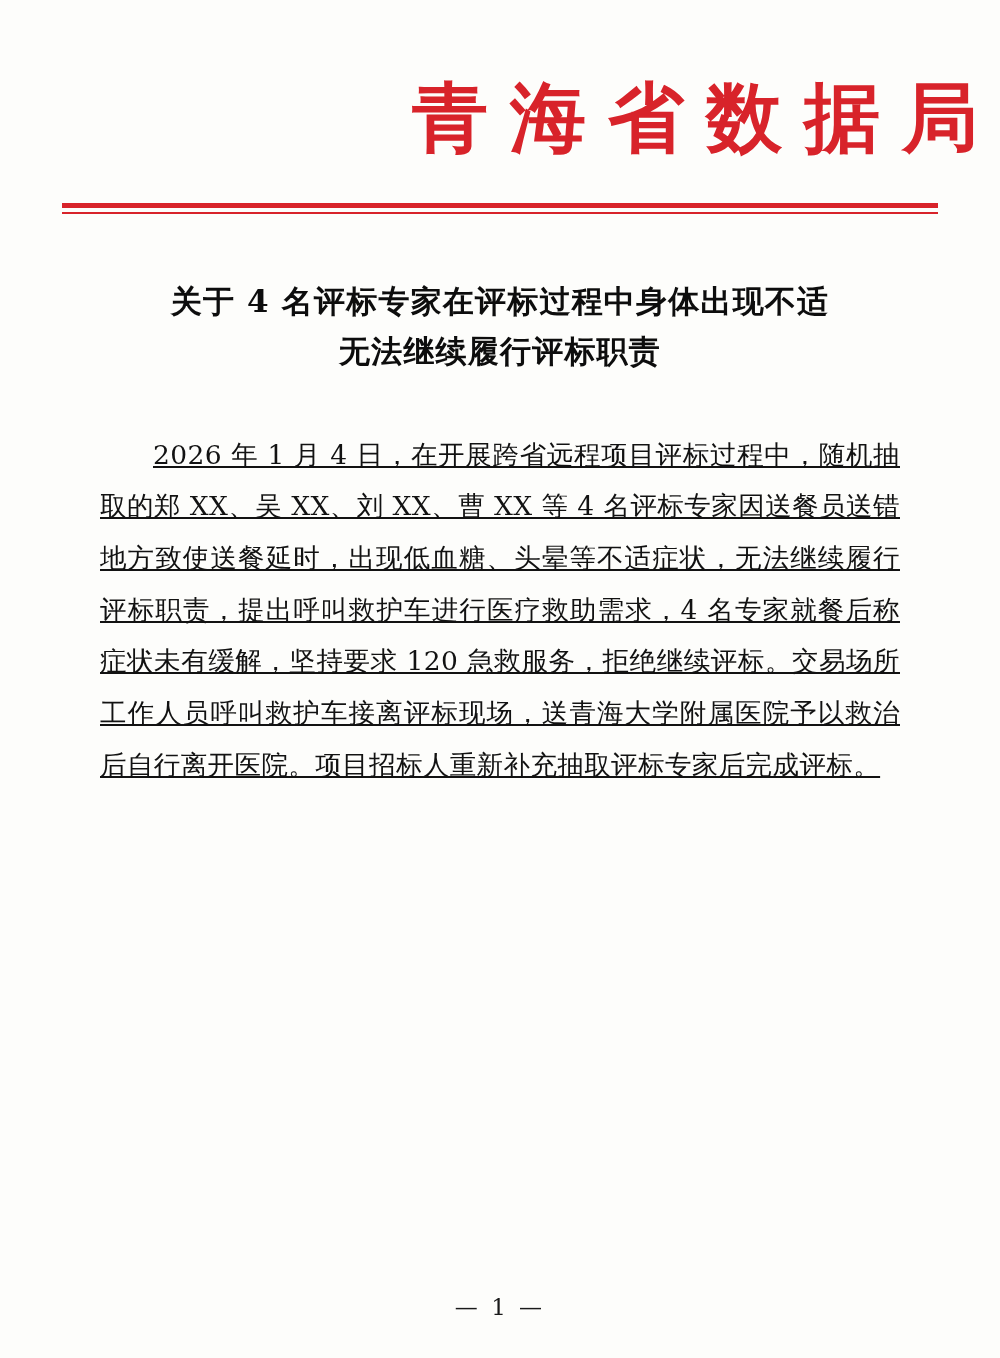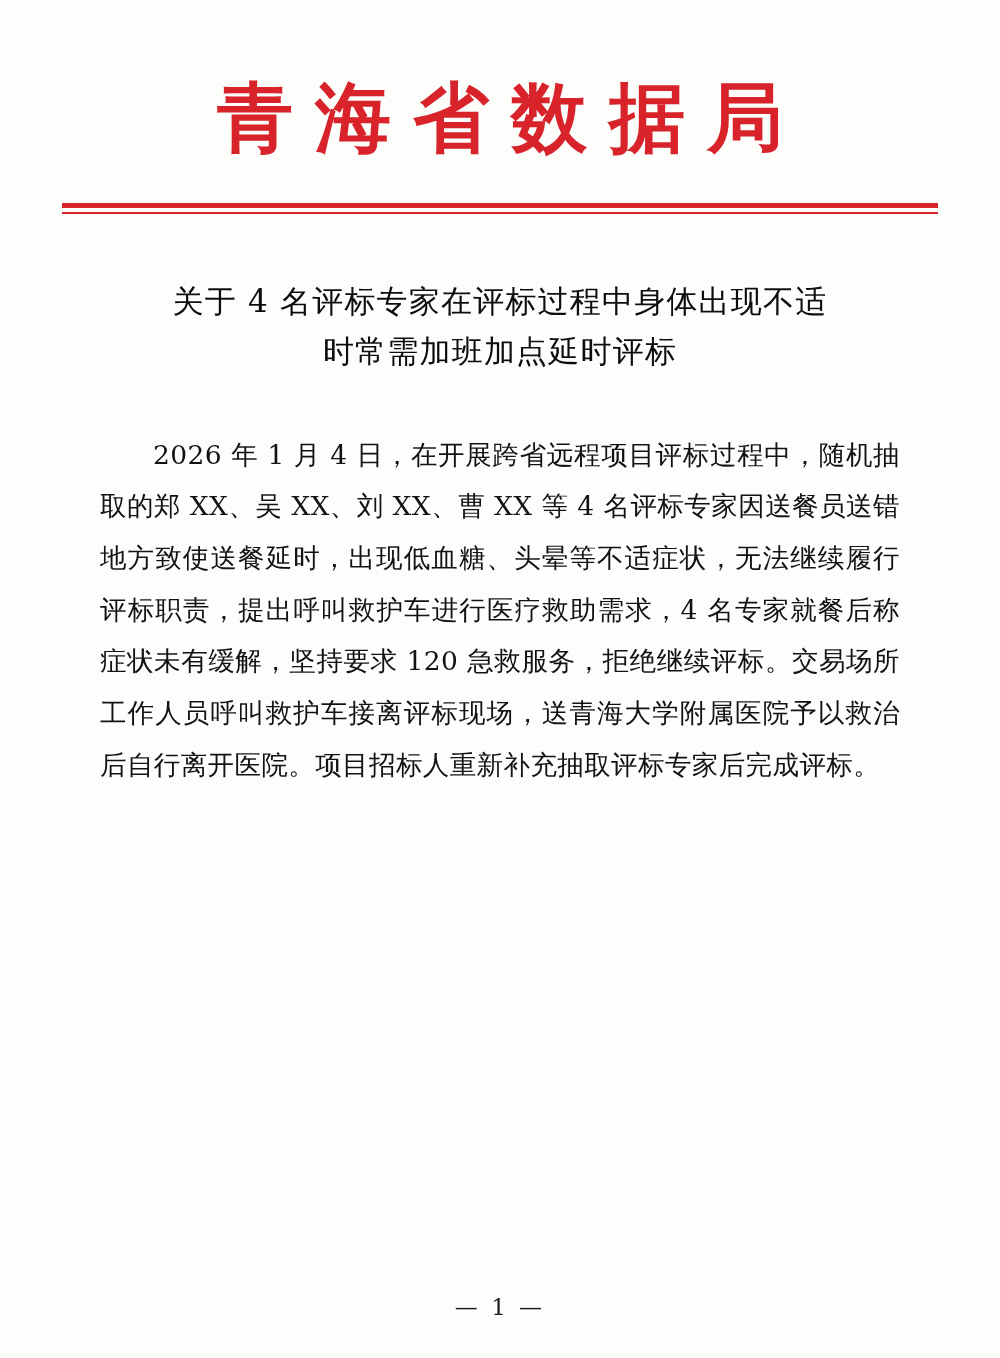--- a/index.html
+++ b/index.html
@@ -19,21 +19,21 @@
     position: relative;
     width: 1000px;
     height: 1358px;
     background: #fdfdfb;
     box-sizing: border-box;
   }
 
   
   .letterhead {
     padding-top: 72px;
-    text-align: center;
+    text-align: right;
   }
   .letterhead-title {
     color: #d8232a;
     font-family: "DejaVu Serif", "Liberation Serif", serif;
     font-weight: bold;
     font-size: 76px;
     letter-spacing: 22px;
     line-height: 1.2;
     text-indent: 22px;
     white-space: nowrap;
@@ -53,41 +53,42 @@
     height: 2px;
     background: #d8232a;
   }
 
   
   .doc-title {
     margin: 62px auto 0 auto;
     width: 770px;
     text-align: center;
     font-family: "DejaVu Serif", "Liberation Serif", serif;
-    font-weight: normal;
+    font-weight: bold;
     font-size: 31px;
     line-height: 1.62;
     letter-spacing: 1.2px;
     color: #0d0d0d;
   }
   .doc-title .line2 {
     display: block;
   }
 
   
   .body-text {
     margin: 52px auto 0 auto;
     width: 800px;
     font-family: "DejaVu Serif", "Liberation Serif", serif;
     font-size: 26.5px;
     line-height: 1.95;
     letter-spacing: 0.4px;
     color: #121212;
     text-align: justify;
     text-justify: inter-ideograph;
+    text-decoration: underline;
   }
   .body-text p {
     margin: 0 0 0 0;
     text-indent: 2em;
   }
 
   
   .page-number {
     position: absolute;
     left: 0;
@@ -109,21 +110,21 @@
     <div class="letterhead-title">青海省数据局</div>
     <div class="rule-wrap">
       <div class="rule-thick"></div>
       <div class="rule-gap"></div>
       <div class="rule-thin"></div>
     </div>
   </div>
 
   <div class="doc-title">
     <span>关于 4 名评标专家在评标过程中身体出现不适</span>
-    <span class="line2">时常需加班加点延时评标</span>
+    <span class="line2">无法继续履行评标职责</span>
   </div>
 
   <div class="body-text">
     <p>2026 年 1 月 4 日，在开展跨省远程项目评标过程中，随机抽取的郑 XX、吴 XX、刘 XX、曹 XX 等 4 名评标专家因送餐员送错地方致使送餐延时，出现低血糖、头晕等不适症状，无法继续履行评标职责，提出呼叫救护车进行医疗救助需求，4 名专家就餐后称症状未有缓解，坚持要求 120 急救服务，拒绝继续评标。交易场所工作人员呼叫救护车接离评标现场，送青海大学附属医院予以救治后自行离开医院。项目招标人重新补充抽取评标专家后完成评标。</p>
   </div>
 
   <div class="page-number">— 1 —</div>
 
 </div>
 

